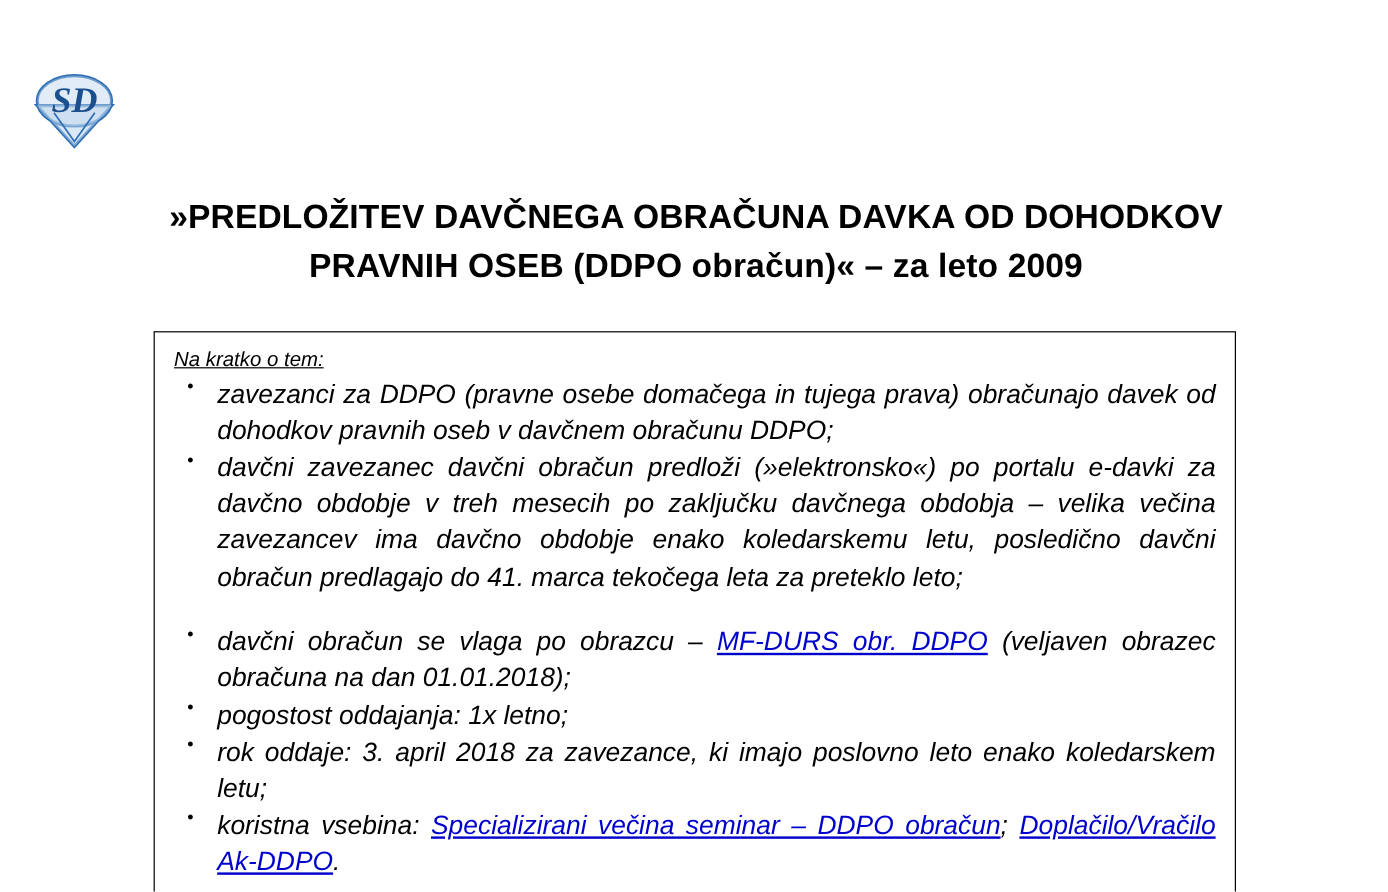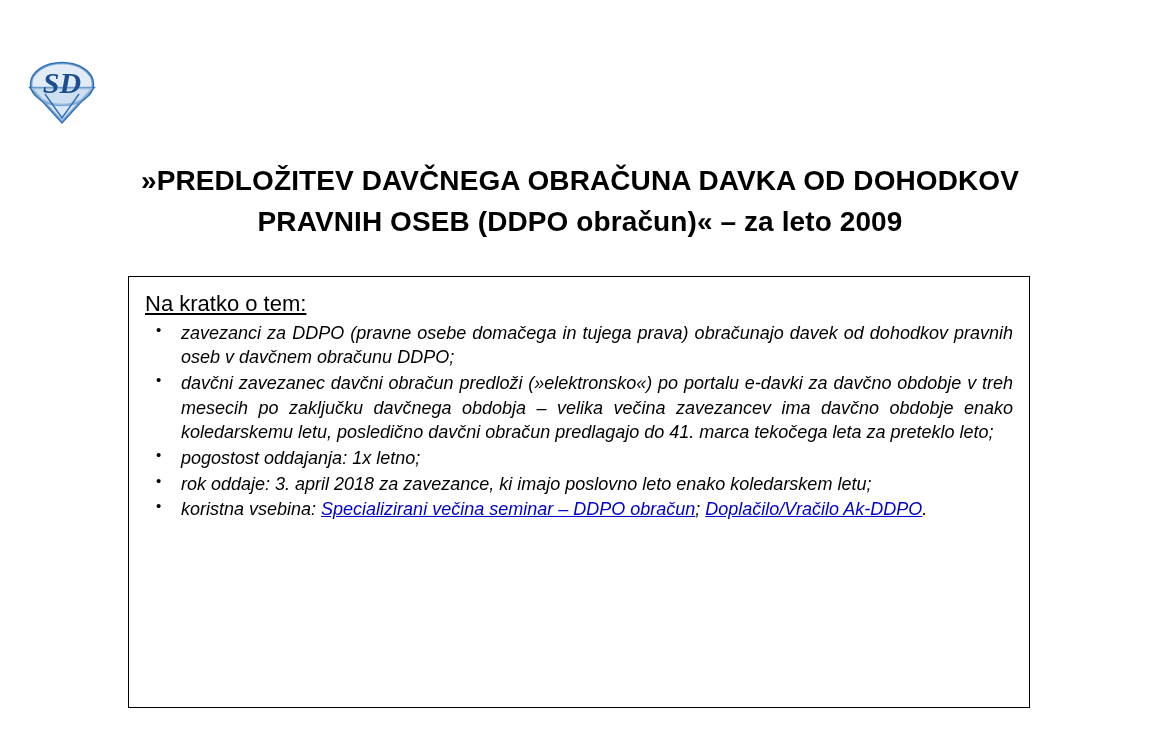--- a/index.html
+++ b/index.html
@@ -45,37 +45,38 @@
     left: 128px;
     top: 276px;
     width: 902px;
     min-height: 432px;
     border: 1.4px solid #000000;
     box-sizing: border-box;
     padding: 12px 16px 14px 16px;
   }
 
   .intro {
-    font-size: 22px;
+    font-style: italic;
+    font-size: 17px;
     text-decoration: underline;
     margin: 0 0 2px 0;
     line-height: 1.35;
   }
 
   ul.bullets {
     list-style: none;
     margin: 0;
     padding: 0;
   }
 
   ul.bullets > li {
     position: relative;
     padding-left: 36px;
     font-style: italic;
-    font-size: 18px;
+    font-size: 22px;
     line-height: 1.37;
     text-align: justify;
     margin-bottom: 1px;
   }
 
   ul.bullets > li::before {
     content: "\2022";
     position: absolute;
     left: 11px;
     top: -1px;
@@ -110,17 +111,18 @@
 <div class="title-block">
   <div>»PREDLOŽITEV DAVČNEGA OBRAČUNA DAVKA OD DOHODKOV</div>
   <div>PRAVNIH OSEB (DDPO obračun)« – za leto 2009</div>
 </div>
 
 <div class="content-box">
   <div class="intro">Na kratko o tem:</div>
   <ul class="bullets" id="bullet-list">
       <li><span>zavezanci za DDPO (pravne osebe domačega in tujega prava) obračunajo davek od dohodkov pravnih oseb v davčnem obračunu DDPO;</span></li>
       <li><span>davčni zavezanec davčni obračun predloži (»elektronsko«) po portalu e-davki za davčno obdobje v treh mesecih po zaključku davčnega obdobja – velika večina zavezancev ima davčno obdobje enako koledarskemu letu, posledično davčni obračun predlagajo do 41. marca tekočega leta za preteklo leto;</span></li>
+      <li class="spaced"><span>davčni obračun se vlaga po obrazcu – </span><a class="link" href="#">MF-DURS obr. DDPO</a><span> (veljaven obrazec obračuna na dan 01.01.2018);</span></li>
       <li><span>pogostost oddajanja: 1x letno;</span></li>
       <li><span>rok oddaje: 3. april 2018 za zavezance, ki imajo poslovno leto enako koledarskem letu;</span></li>
       <li><span>koristna vsebina: </span><a class="link" href="#">Specializirani večina seminar – DDPO obračun</a><span>; </span><a class="link" href="#">Doplačilo/Vračilo Ak-DDPO</a><span>.</span></li>
     </ul>
 </div>
 
 </body></html>

